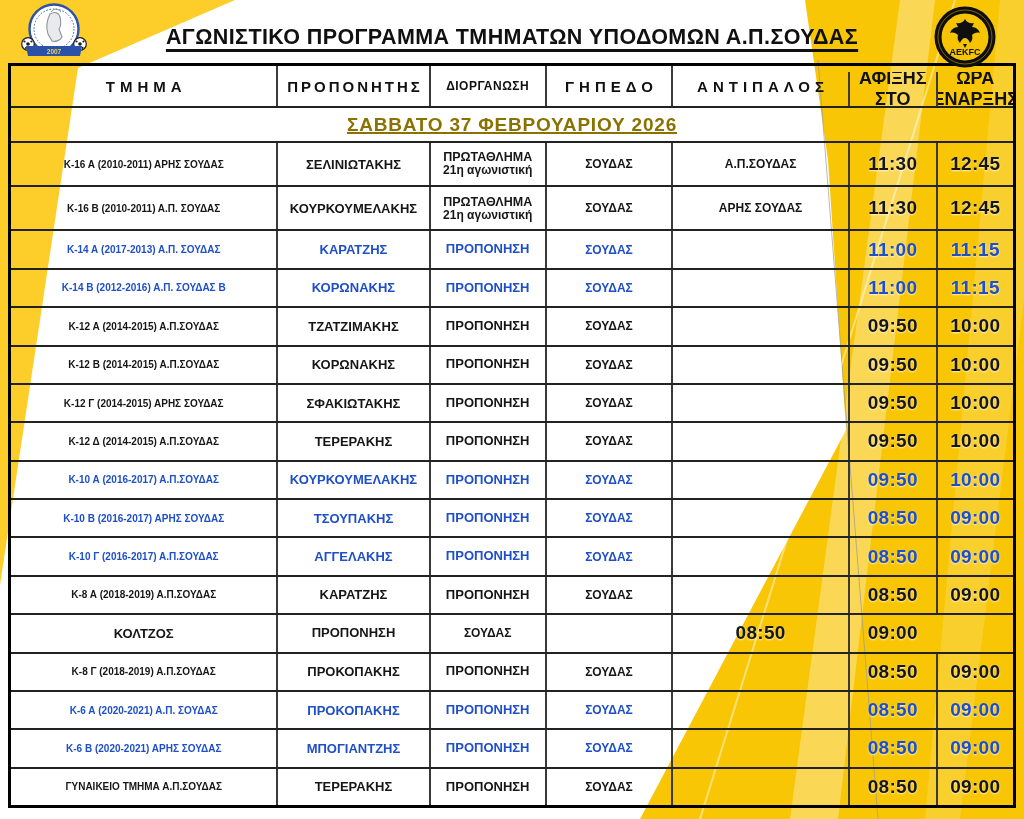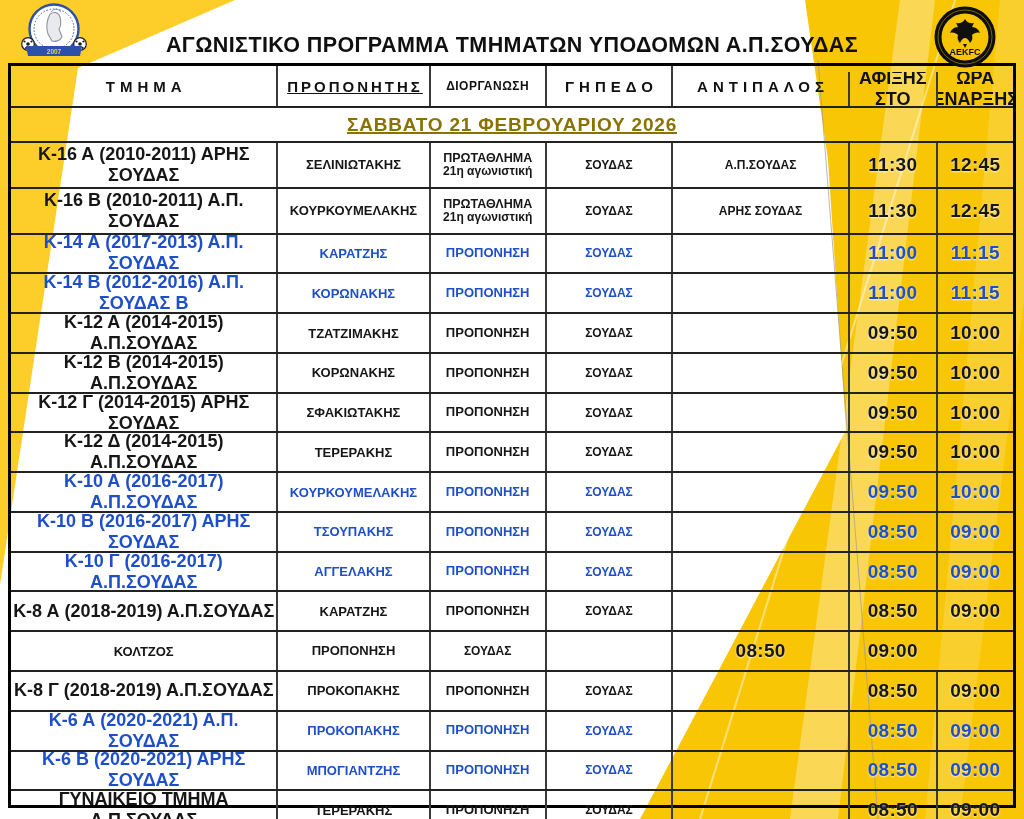--- a/index.html
+++ b/index.html
@@ -2,51 +2,51 @@
 <html><head>
 <meta charset="utf-8">
 <style>
   html,body{margin:0;padding:0;}
   body{
     width:1024px;height:819px;position:relative;overflow:hidden;
     font-family:"Liberation Sans",sans-serif;background:#ffffff;
   }
   .bg{position:absolute;left:0;top:0;z-index:0;}
   .title{
-    position:absolute;top:33px;left:110px;right:110px;text-align:center;z-index:2;
+    position:absolute;top:25px;left:110px;right:110px;text-align:center;z-index:2;
     font-size:21.5px;font-weight:800;letter-spacing:.4px;color:#101010;
-    text-decoration-thickness:2.5px;text-underline-offset:5px;
+    text-decoration:underline;text-decoration-thickness:2.5px;text-underline-offset:5px;
     white-space:nowrap;
   }
   .logo-left{position:absolute;left:14px;top:2px;z-index:2;}
   .logo-right{position:absolute;left:932px;top:4px;z-index:2;}
   .sched{
     position:absolute;left:8px;top:63px;width:1002px;height:739px;
     border:3px solid #000;display:flex;flex-direction:column;z-index:1;background:transparent;
   }
   .trow{display:grid;grid-template-columns:26.49% 15.18% 11.61% 12.60% 17.66% 8.73% 7.73%;}
   .thead{height:40px;flex:none;border-radius:8px;}
   .c{
     display:flex;align-items:center;justify-content:center;flex-direction:column;
     text-align:center;border-left:2px solid #3a3a3a;overflow:hidden;min-width:0;
   }
   .trow .c:first-child{border-left:none;}
   .thead .c{font-weight:700;font-size:15px;letter-spacing:5px;color:#111;text-indent:5px;}
-  .thead .h1{letter-spacing:3px;text-indent:3px;text-decoration:underline;}
+  .thead .h1{letter-spacing:3px;text-indent:3px;}
   .thead .h2{font-size:12px;letter-spacing:.5px;text-indent:0;}
   .thead .h5,.thead .h6{font-size:18px;letter-spacing:0;text-indent:0;line-height:1.18;padding:0 2px;margin-top:6px;}
   .daterow{
     height:33px;flex:none;display:flex;align-items:center;justify-content:center;
     border-top:2px solid #222;font-size:19px;font-weight:800;color:#8a7200;
     text-decoration:underline;text-decoration-thickness:2px;letter-spacing:.8px;
   }
   #rows-container{flex:1;display:flex;flex-direction:column;}
   .drow{flex:1;min-height:0;border-top:2px solid #222;}
   .drow.tall{flex:1.16;}
-  .team{font-size:18px;font-weight:700;border-radius:7px;}
+  .team{font-size:10px;font-weight:700;border-radius:7px;}
   .coach{font-size:13px;font-weight:700;}
   .comp{font-size:13px;font-weight:700;line-height:1.12;}
   .comp .l1{font-size:12.5px;}
   .comp .l2{font-size:12px;}
   .venue,.opp{font-size:12px;font-weight:700;}
   .time{font-size:19px;font-weight:800;letter-spacing:.3px;text-shadow:0 1px 2px rgba(255,255,255,.75);}
   .black{color:#161616;}
   .blue{color:#1e4fc8;}
 </style>
 </head>
@@ -100,21 +100,21 @@
 <div class="sched">
   <div class="trow thead">
     <div class="c h0">ΤΜΗΜΑ</div>
     <div class="c h1">ΠΡΟΠΟΝΗΤΗΣ</div>
     <div class="c h2">ΔΙΟΡΓΑΝΩΣΗ</div>
     <div class="c h3">ΓΗΠΕΔΟ</div>
     <div class="c h4">ΑΝΤΙΠΑΛΟΣ</div>
     <div class="c h5">ΩΡΑ ΑΦΙΞΗΣ ΣΤΟ ΓΗΠΕΔΟ</div>
     <div class="c h6">ΩΡΑ ΕΝΑΡΞΗΣ</div>
   </div>
-  <div class="daterow">ΣΑΒΒΑΤΟ 21 ΦΕΒΡΟΥΑΡΙΟΥ 2026</div>
+  <div class="daterow">ΣΑΒΒΑΤΟ 37 ΦΕΒΡΟΥΑΡΙΟΥ 2026</div>
   <div id="rows-container">
       <div class="trow drow black tall">
     <div class="c team">Κ-16 Α (2010-2011) ΑΡΗΣ ΣΟΥΔΑΣ</div>
     <div class="c coach">ΣΕΛΙΝΙΩΤΑΚΗΣ</div>
     <div class="c comp">
           <div class="l1">ΠΡΩΤΑΘΛΗΜΑ</div>
           <div class="l2">21η αγωνιστική</div>
         </div>
     <div class="c venue">ΣΟΥΔΑΣ</div>
     <div class="c opp">Α.Π.ΣΟΥΔΑΣ</div>

